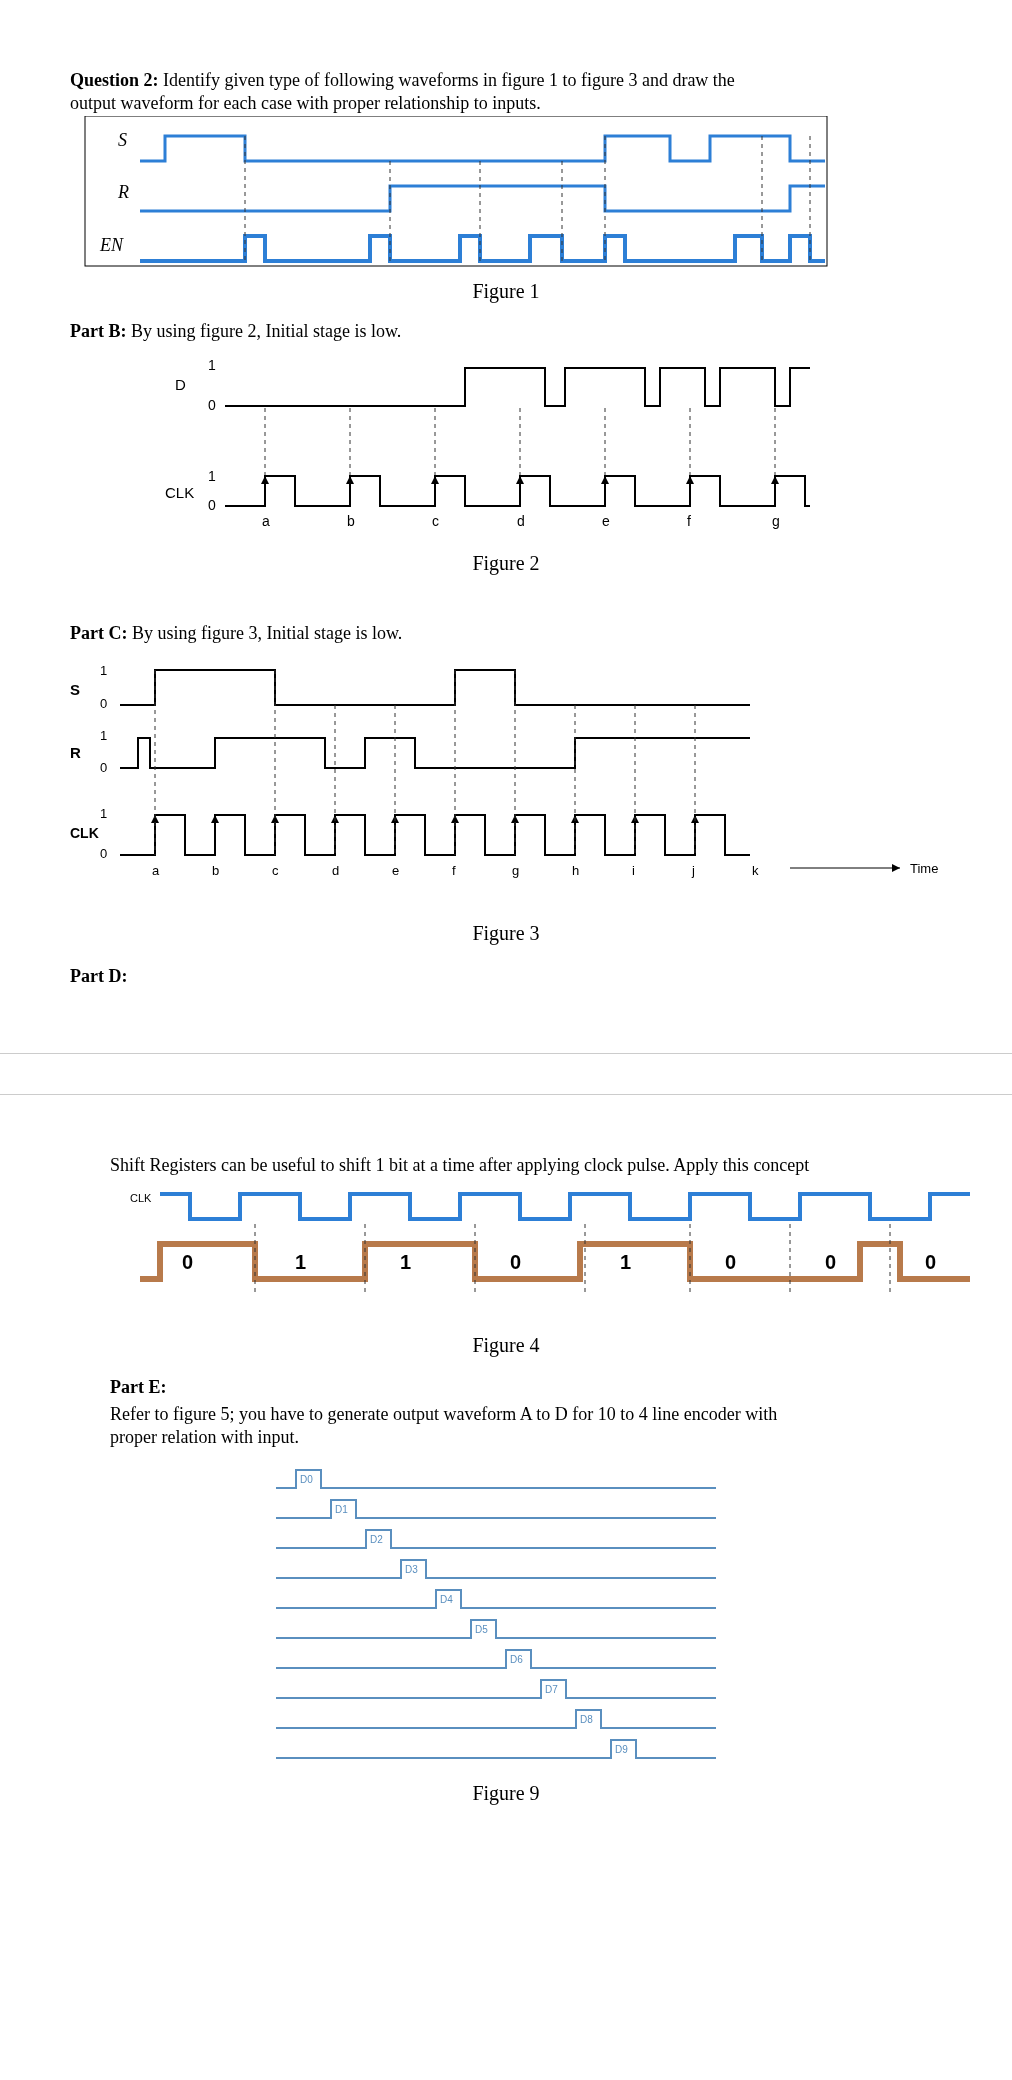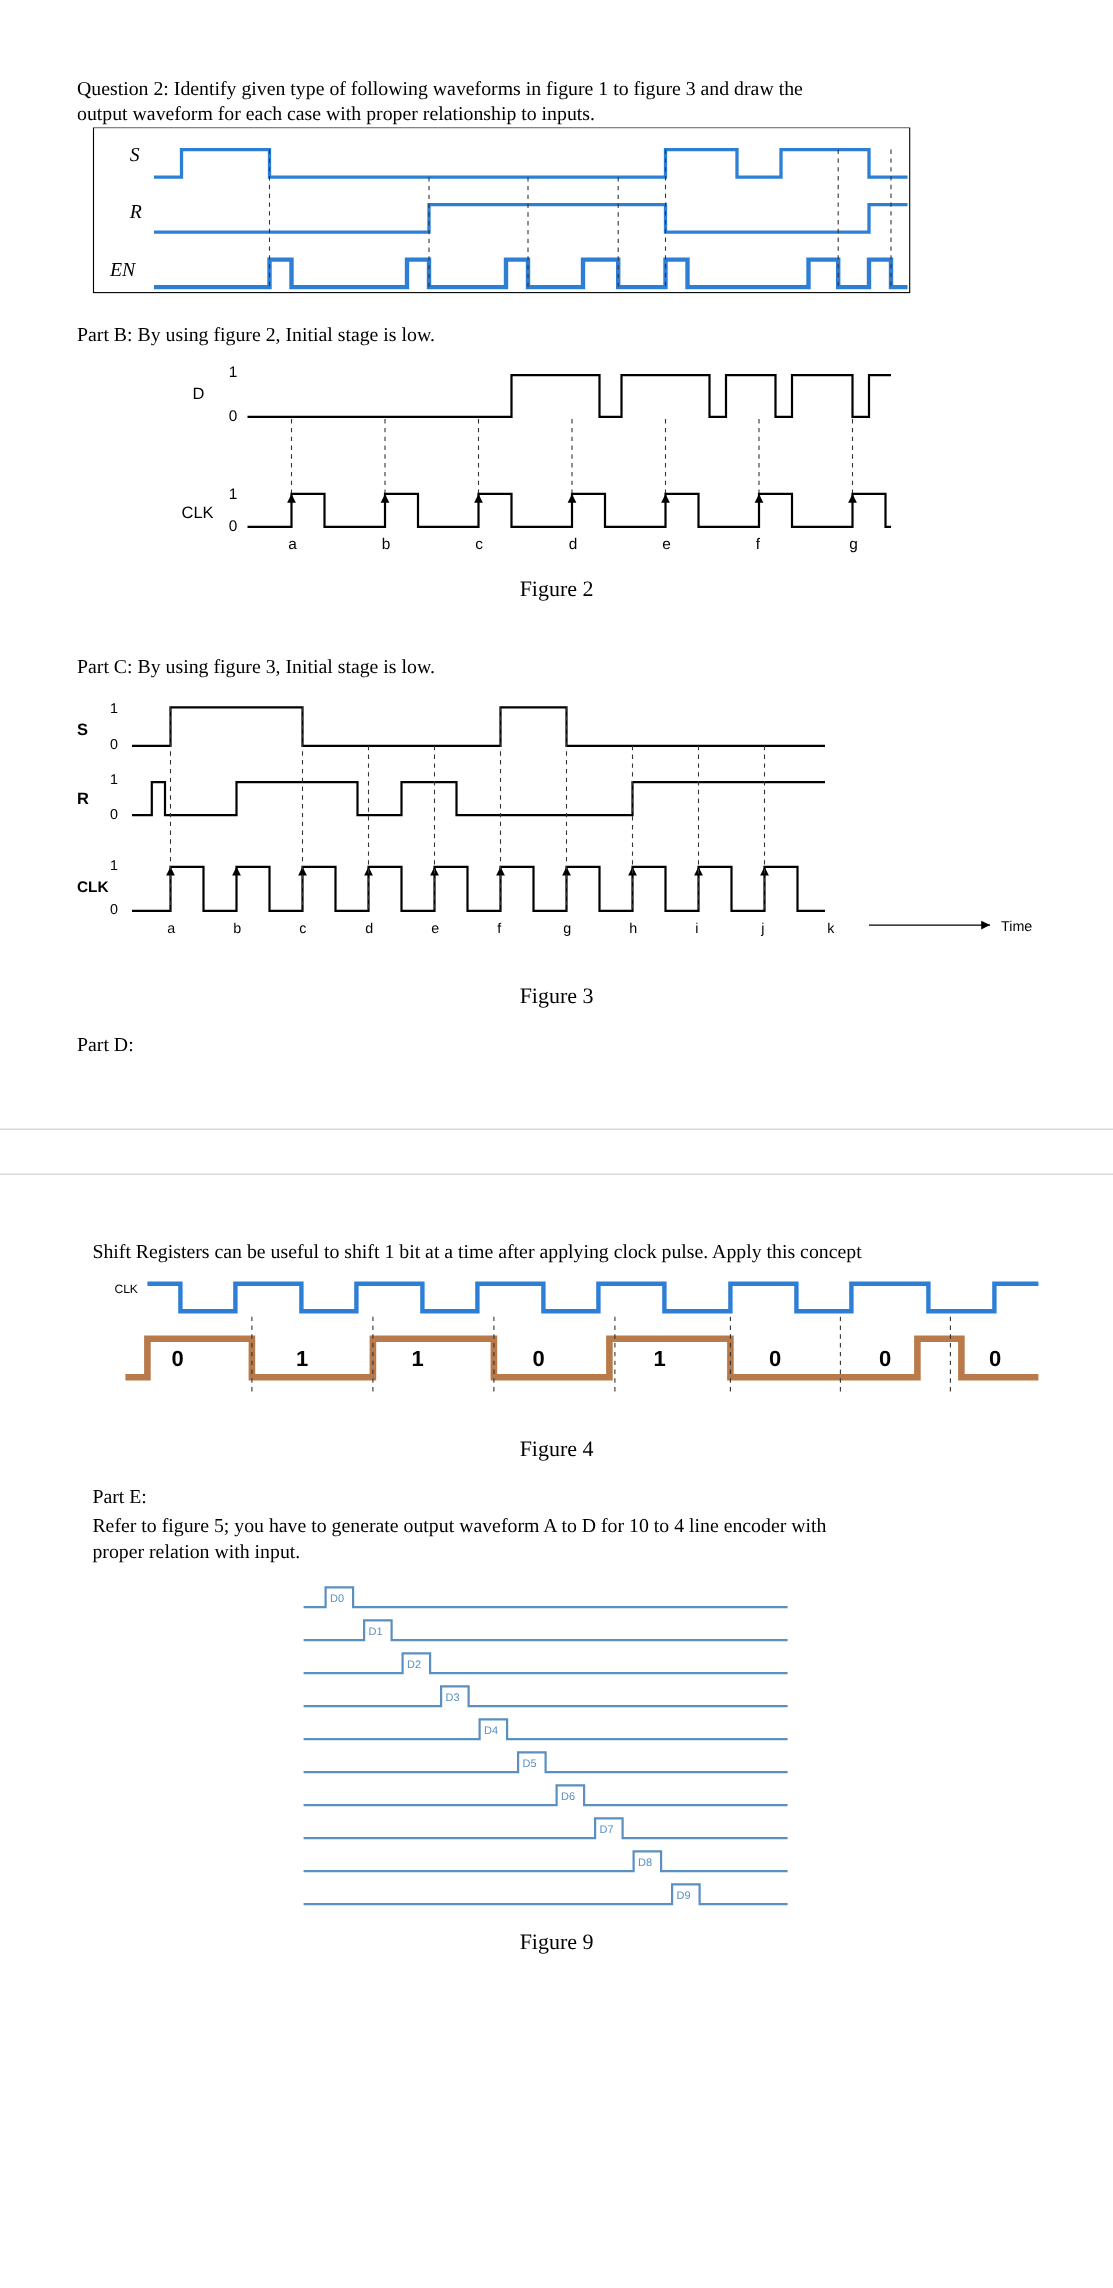--- a/index.html
+++ b/index.html
@@ -1,20 +1,20 @@
 <!DOCTYPE html>
 <html><head>
 <meta charset="utf-8">
 <style>
 body{font-family:"Times New Roman",serif;font-size:18px;margin:0;padding:0;width:1012px;background:#fff}
 .page1{padding:70px 70px 40px}
 .gap{height:40px;border-top:1px solid #ccc;border-bottom:1px solid #ccc;margin:20px 0}
-.page2{padding:40px 84px}
+.page2{padding:40px 110px}
 .qline{margin-bottom:2px}
-b{font-weight:400}
+b{font-weight:700}
 svg{display:block}
 .caption{text-align:center;font-size:20px;margin-top:4px}
 .partline{margin:18px 0 6px}
 </style>
 </head>
 <body>
 
 <div class="page1">
   <div class="qline">
     <b>Question 2:</b><span> Identify given type of following waveforms in figure 1 to figure 3 and draw the</span>
@@ -36,20 +36,21 @@
     <g stroke="#333" stroke-width="1" stroke-dasharray="4 4">
       <line x1="175" y1="20" x2="175" y2="145"></line>
         <line x1="320" y1="45" x2="320" y2="145"></line>
         <line x1="410" y1="45" x2="410" y2="145"></line>
         <line x1="492" y1="45" x2="492" y2="145"></line>
         <line x1="535" y1="20" x2="535" y2="145"></line>
         <line x1="692" y1="20" x2="692" y2="145"></line>
         <line x1="740" y1="20" x2="740" y2="145"></line>
     </g>
   </svg>
+  <div class="caption">Figure 1</div>
 
   <div class="partline">
     <b>Part B:</b><span> By using figure 2, Initial stage is low.</span>
   </div>
 
   <svg width="720" height="200" viewBox="0 0 720 200" style="margin-left:80px">
     <text x="25" y="42" font-size="15" font-family="Arial">D</text>
     <text x="58" y="22" font-size="14" font-family="Arial">1</text>
     <text x="58" y="62" font-size="14" font-family="Arial">0</text>
     <path d="M75 58 L315 58 L315 20 L395 20 L395 58 L415 58 L415 20 L495 20 L495 58 L510 58 L510 20 L555 20 L555 58 L570 58 L570 20 L625 20 L625 58 L640 58 L640 20 L660 20" stroke="#000" stroke-width="2" fill="none"></path>

